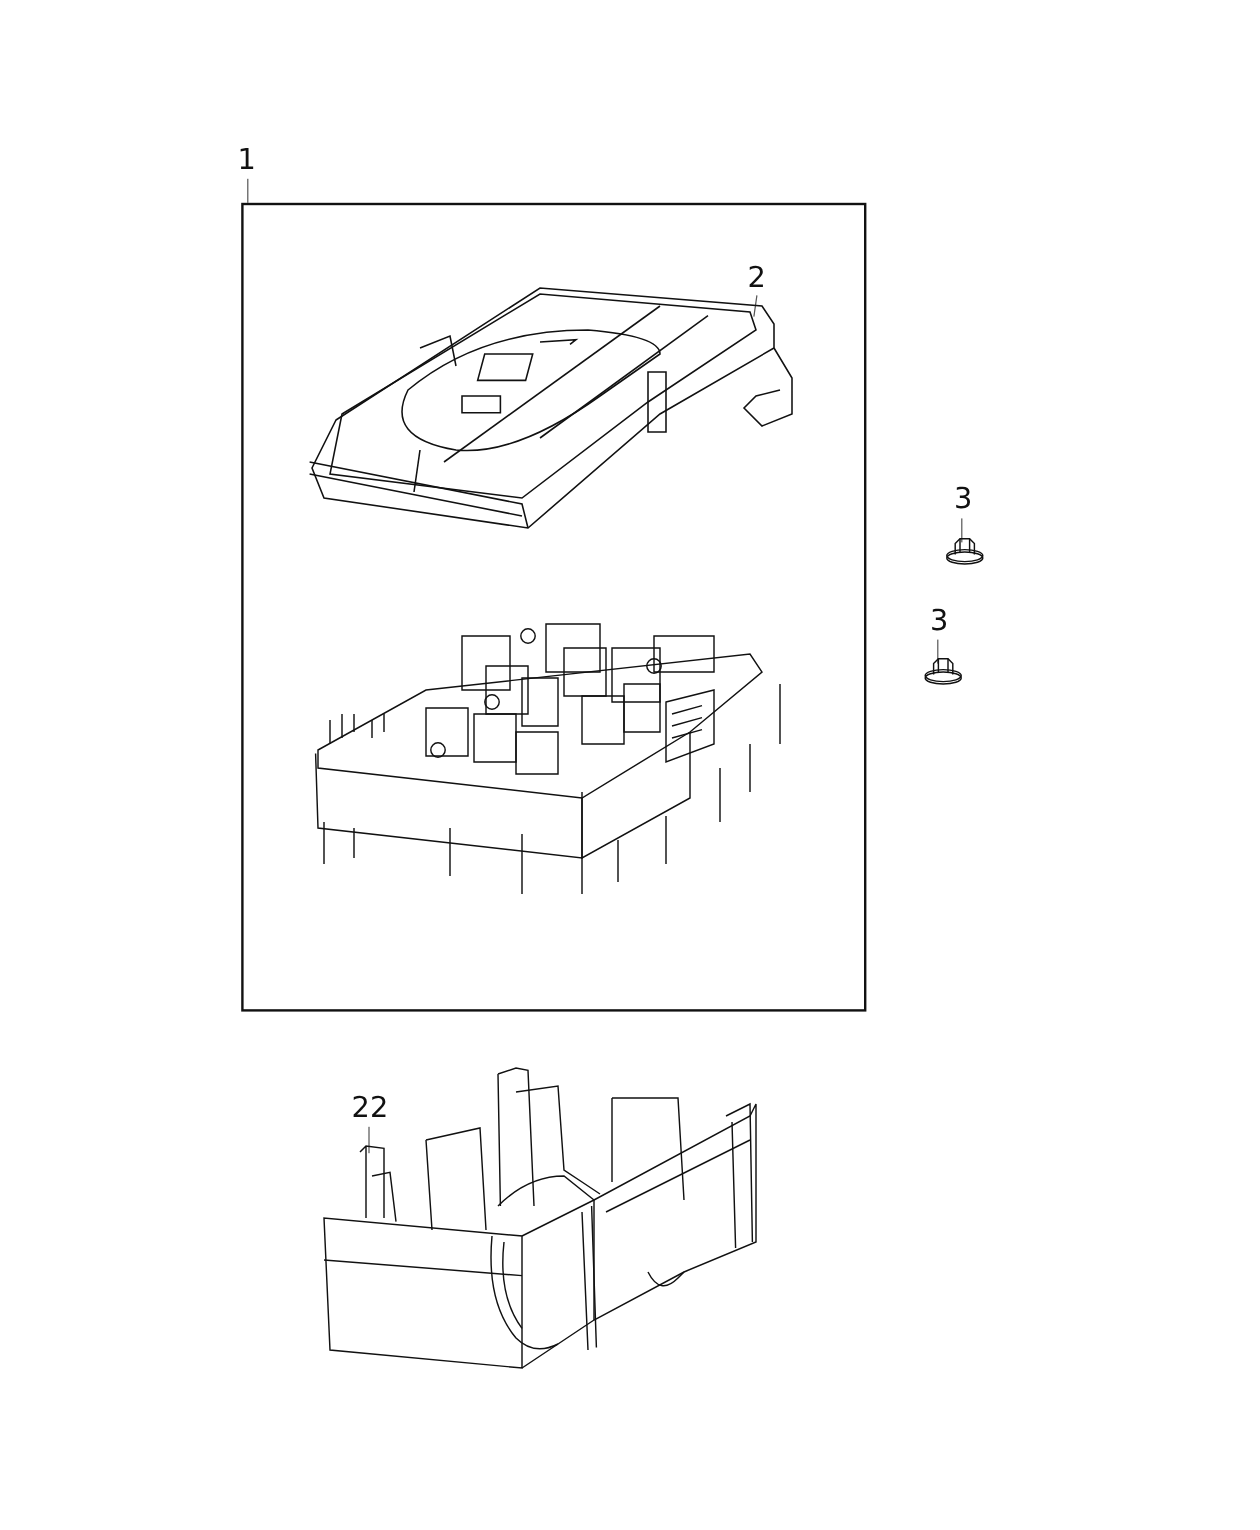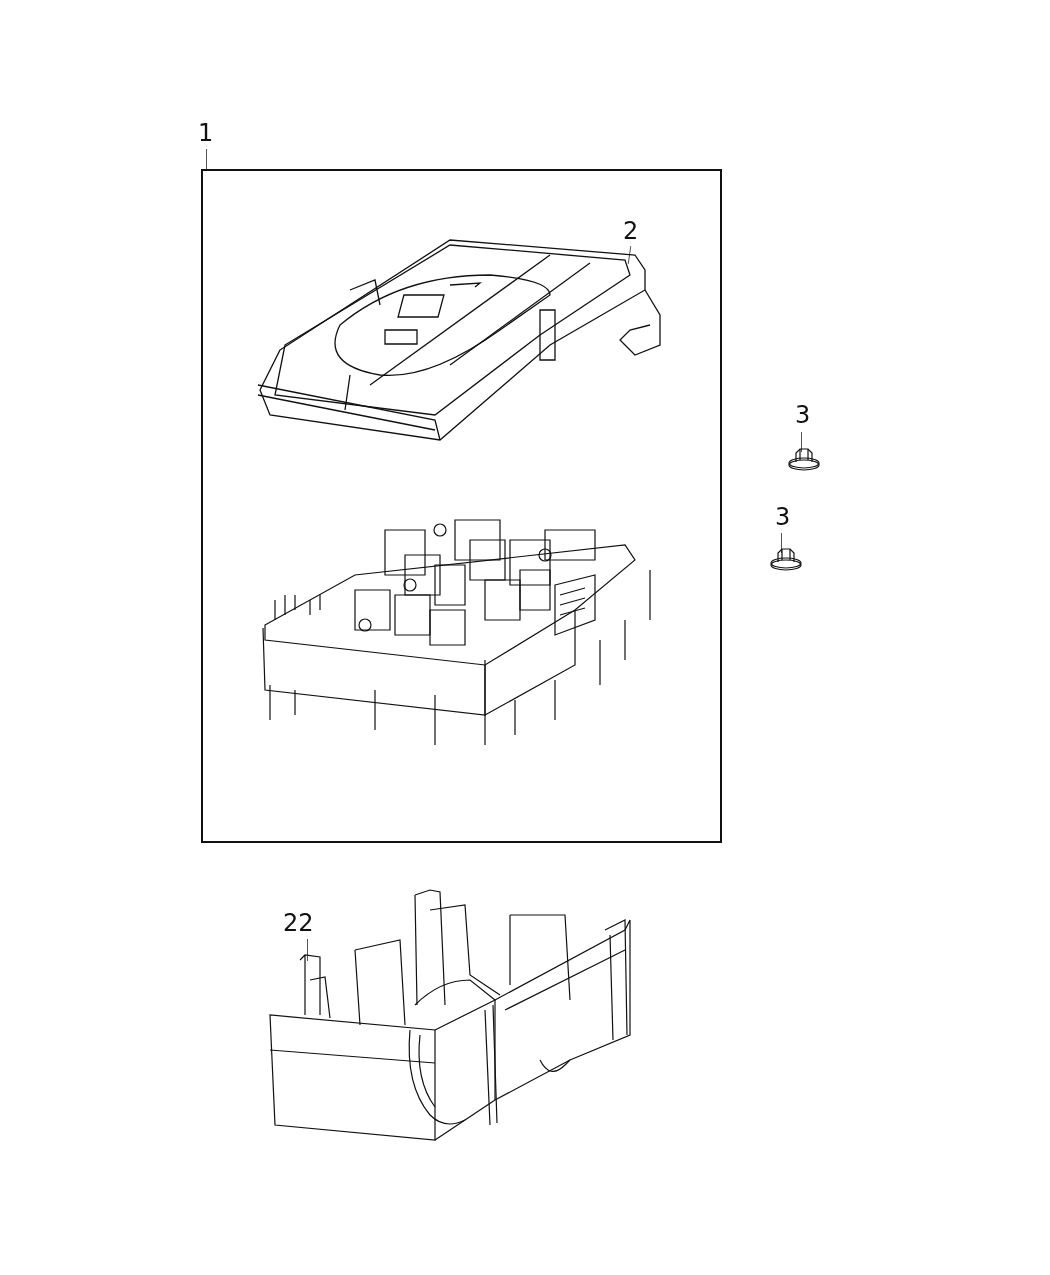--- a/index.html
+++ b/index.html
@@ -78,21 +78,21 @@
 
 <div class="callout" style="left:775px; top:505px;">3</div>
 <div class="leader" style="left:781px; top:533px; height:20px;"></div>
 <svg class="part" style="left:768px; top:548px;" width="36" height="24" viewBox="0 0 36 24" fill="none" stroke="#111" stroke-width="1.2">
   <ellipse cx="18" cy="17" rx="15" ry="5"></ellipse>
   <ellipse cx="18" cy="15" rx="15" ry="5"></ellipse>
   <path d="M10 14 L10 5 L14 1 L22 1 L26 5 L26 14"></path>
   <path d="M14 1 L14 12 M22 1 L22 12"></path>
 </svg>
 
-<div class="callout" style="left:283px; top:911px;">22</div>
+<div class="callout" style="left:293px; top:911px;">22</div>
 <div class="leader" style="left:307px; top:939px; height:22px;"></div>
 
 <svg class="part" style="left:265px; top:885px;" width="370" height="260" viewBox="0 0 370 260" fill="none" stroke="#111" stroke-width="1.2">
   <path d="M5 130 L10 240 L170 255 L170 145 L5 130 Z"></path>
   <path d="M5 165 L170 178"></path>
   <path d="M170 145 L230 115 L360 45 L365 35 L365 150 L305 175 L230 215 L170 255"></path>
   <path d="M230 115 L230 215"></path>
   <path d="M240 125 L360 65"></path>
   <path d="M35 75 L40 70 L55 72 L55 130 M40 70 L40 130"></path>
   <path d="M45 95 L60 92 L65 133"></path>

